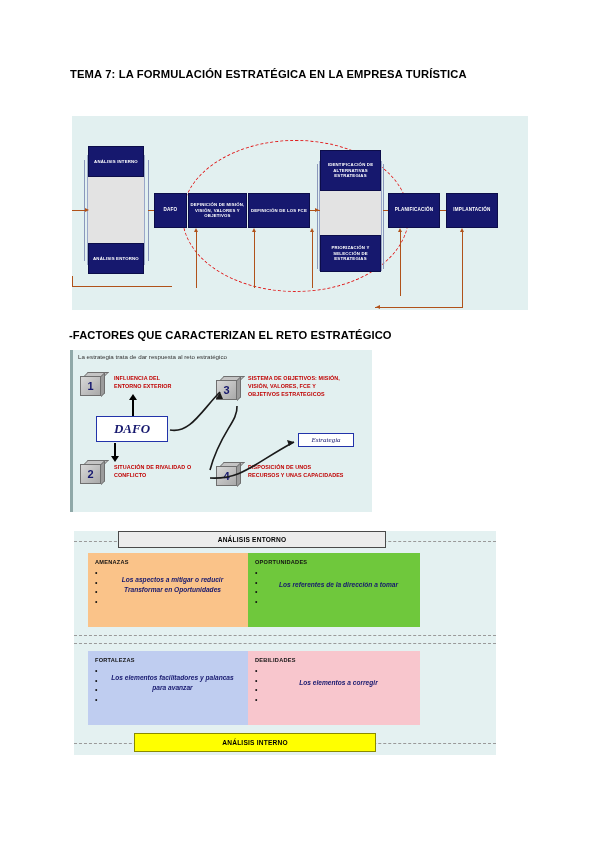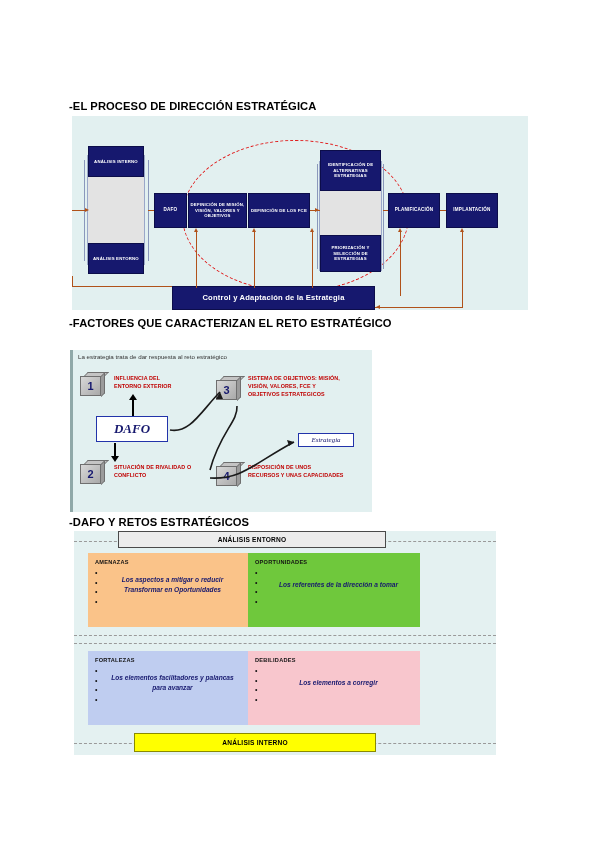--- a/index.html
+++ b/index.html
@@ -34,21 +34,21 @@
   .sec-head {
     position: absolute;
     left: 69px;
     font-size: 11.2px;
     font-weight: bold;
     color: #000;
     letter-spacing: 0.1px;
     white-space: nowrap;
   }
   .sec-1 { top: 100px; }
-  .sec-2 { top: 317px; }
+  .sec-2 { top: 329px; }
   .sec-3 { top: 516px; }
   .sec-4 { top: 758px; }
 
   
   .fig1 {
     position: absolute;
     left: 72px;
     top: 116px;
     width: 456px;
     height: 194px;
@@ -312,24 +312,23 @@
     line-height: 10px;
     padding-top: 8px;
   }
   .q-text.t-low { padding-top: 13px; }
 </style>
 </head>
 <body>
 
 <div class="page">
 
-
-  <div class="sec-head sec-1">-EL PROCESO DE DIRECCIÓN ESTRATÉGICA</div>
+  <div class="doc-title">TEMA 7: LA FORMULACIÓN ESTRATÉGICA EN LA EMPRESA TURÍSTICA</div>
+
   <div class="sec-head sec-2">-FACTORES QUE CARACTERIZAN EL RETO ESTRATÉGICO</div>
-  <div class="sec-head sec-3">-DAFO Y RETOS ESTRATÉGICOS</div>
 
   <div class="fig1">
 
 
     <div class="dashed-ellipse" style="left:110px; top:24px; width:227px; height:152px;"></div>
 
     <div class="greybox" style="left:15px; top:39px; width:58px; height:110px;"></div>
     <div class="vline" style="left:12px; top:44px; width:1px; height:101px;"></div>
     <div class="vline" style="left:76px; top:44px; width:1px; height:101px;"></div>
 
@@ -355,21 +354,20 @@
 
     <div class="oline" style="left:238px; top:94px; width:10px; height:1.3px;"></div>
     <div class="arrowhead-r" style="left:243px; top:91.5px;"></div>
 
     <div class="nbox" style="left:316px; top:77px; width:52px; height:35px; font-size:4.6px;">PLANIFICACIÓN</div>
     <div class="oline" style="left:311px; top:94px; width:5px; height:1.3px;"></div>
 
     <div class="nbox" style="left:374px; top:77px; width:52px; height:35px; font-size:4.6px;">IMPLANTACIÓN</div>
     <div class="oline" style="left:368px; top:94px; width:6px; height:1.3px;"></div>
 
-    <div class="nbox" style="left:100px; top:170px; width:203px; height:24px; font-size:7.6px;">Control y Adaptación de la Estrategia</div>
 
     <div class="oline" style="left:124px; top:116px; width:1.3px; height:56px;"></div>
     <div class="arrowhead-u" style="left:122px; top:112px;"></div>
 
     <div class="oline" style="left:182px; top:116px; width:1.3px; height:56px;"></div>
     <div class="arrowhead-u" style="left:180px; top:112px;"></div>
 
     <div class="oline" style="left:240px; top:116px; width:1.3px; height:56px;"></div>
     <div class="arrowhead-u" style="left:238px; top:112px;"></div>
 

